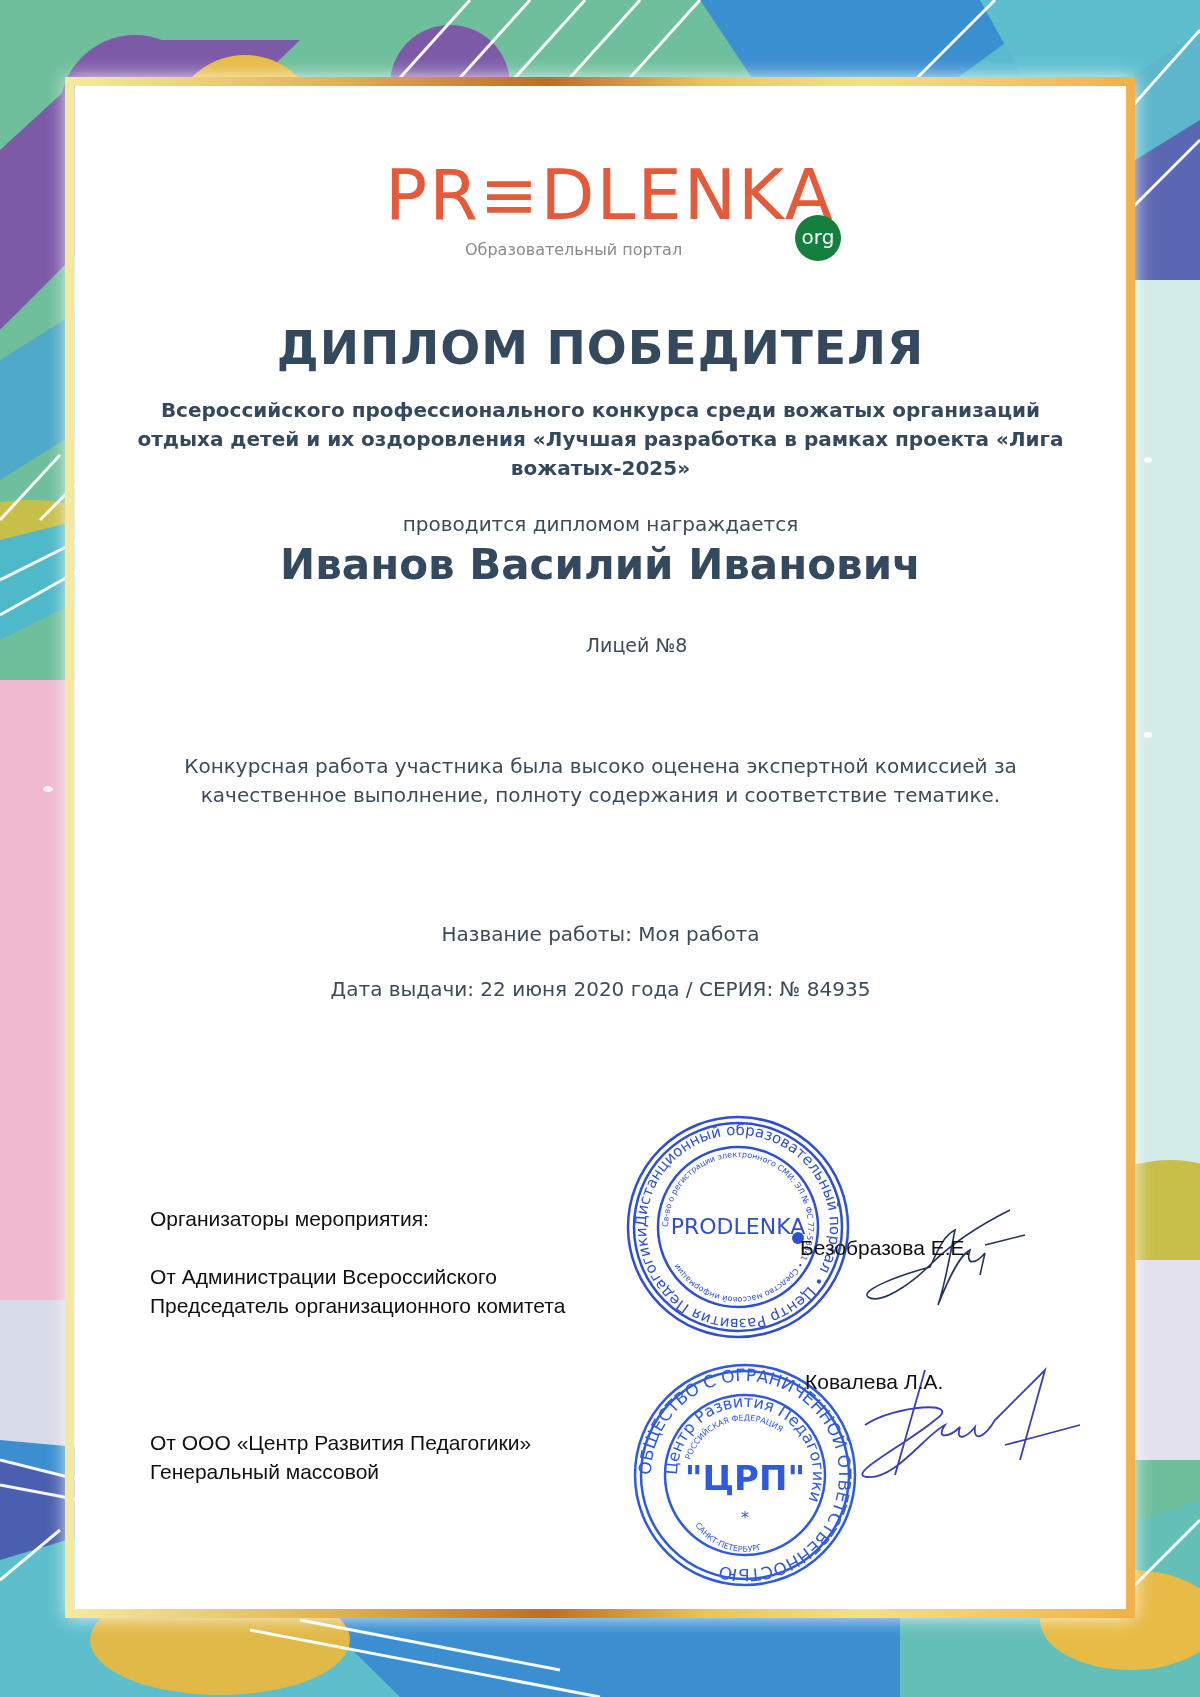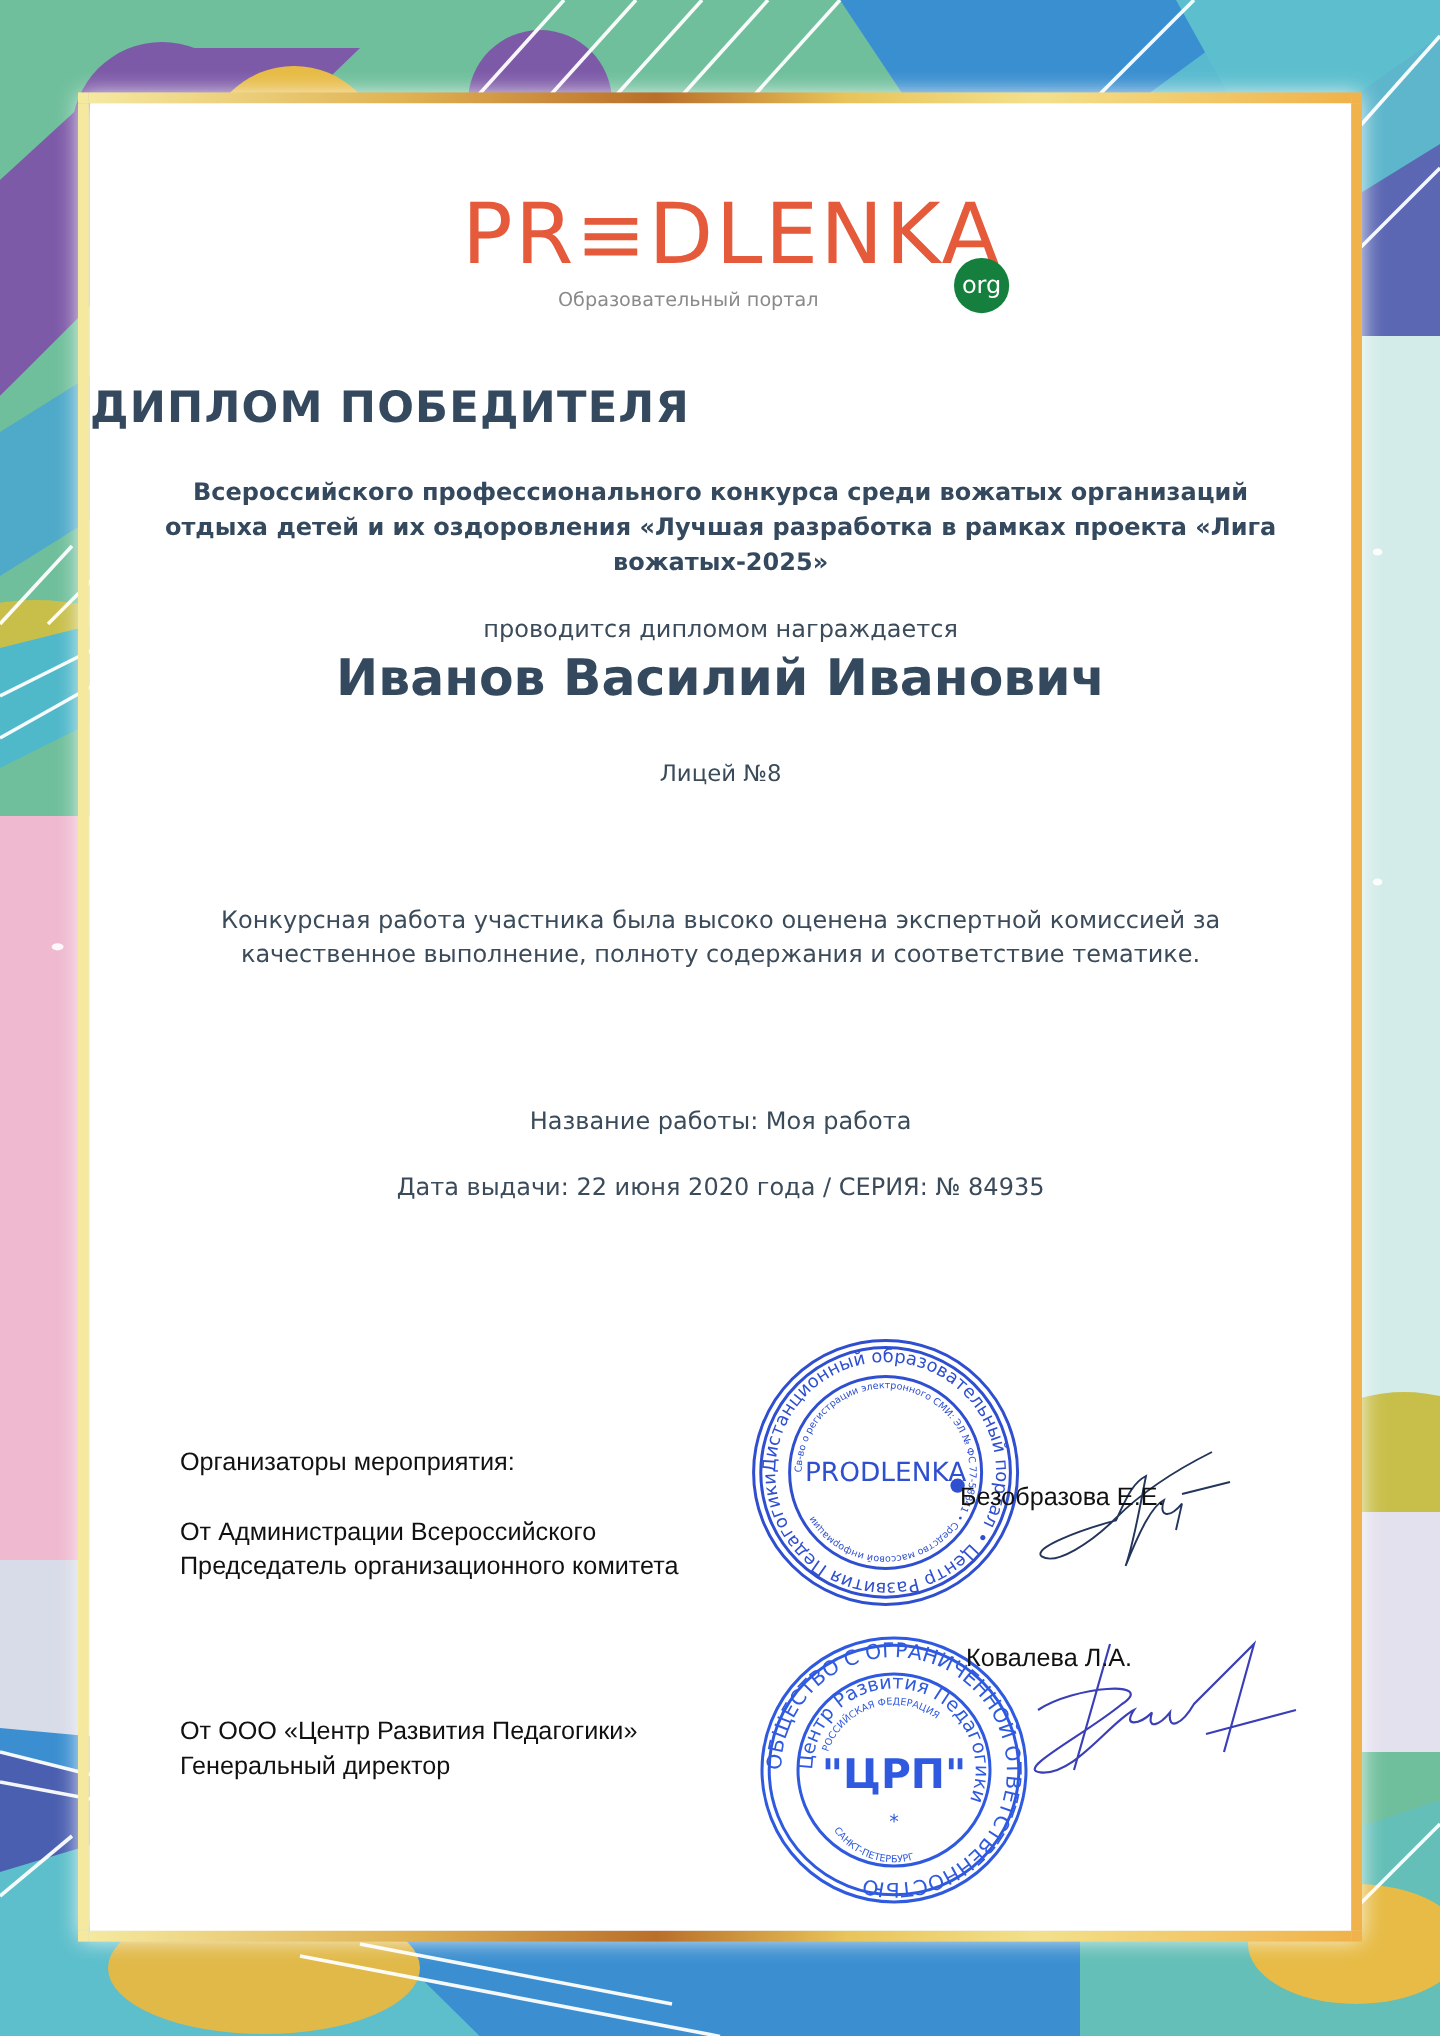--- a/index.html
+++ b/index.html
@@ -33,31 +33,31 @@
   }
   .logo-org {
     position: absolute; left: 410px; top: 55px; width: 46px; height: 46px; border-radius: 50%;
     background: #15803d; color: #fff; font-size: 20px; text-align: center; line-height: 44px;
   }
   .logo-sub {
     position: absolute; left: 80px; top: 80px; font-size: 16px; color: #8a8a8a;
   }
 
   .title {
-    position: absolute; left: 0; width: 100%; top: 234px; text-align: left;
-    font-size: 36px; font-weight: bold; color: #34495e; letter-spacing: 1px;
+    position: absolute; left: 0; width: 100%; top: 234px; text-align: center;
+    font-size: 47px; font-weight: bold; color: #34495e; letter-spacing: 1px;
   }
   .subtitle {
     position: absolute; left: 40px; width: 971px; top: 310px; text-align: center;
     font-size: 20px; font-weight: bold; color: #34495e; line-height: 29px;
   }
   .center-line { position: absolute; left: 0; width: 100%; text-align: center; color: #3b4b5a; }
   .awarded { top: 426px; font-size: 20px; }
   .name { top: 454px; font-size: 42px; font-weight: bold; color: #34495e; }
-  .school { top: 548px; font-size: 19px; }
+  .school { top: 548px; font-size: 19px; padding-left: 36px; }
   .place { top: 592px; font-size: 40px; font-weight: bold; color: #ee0000; }
   .para { position: absolute; left: 40px; width: 971px; text-align: center; font-size: 20px; color: #3b4b5a; line-height: 29px; }
   .para1 { top: 666px; }
   .para2 { top: 750px; }
   .work { top: 836px; font-size: 20px; }
   .date { top: 891px; font-size: 20px; }
 
   .org-block { position: absolute; left: 75px; font-family: "Liberation Sans", sans-serif; font-size: 21px; color: #111; line-height: 29px; }
   .org-head { top: 1118px; }
   .org1 { top: 1176px; }
@@ -157,21 +157,21 @@
   <div class="center-line work">Название работы: Моя работа</div>
   <div class="center-line date">Дата выдачи: 22 июня 2020 года / СЕРИЯ: № 84935</div>
 
   <div class="org-block org-head">Организаторы мероприятия:</div>
   <div class="org-block org1">
     <div>От Администрации Всероссийского</div>
     <div>Председатель организационного комитета</div>
   </div>
   <div class="org-block org2">
     <div>От ООО «Центр Развития Педагогики»</div>
-    <div>Генеральный директор</div>
+    <div>Генеральный массовой</div>
   </div>
 </div>
 
 <svg class="stamp stamp1" viewBox="0 0 230 230">
   <defs>
     <path id="s1outer" d="M115,115 m-92,0 a92,92 0 1,1 184,0 a92,92 0 1,1 -184,0"></path>
     <path id="s1inner" d="M115,115 m-70,0 a70,70 0 1,1 140,0 a70,70 0 1,1 -140,0"></path>
   </defs>
   <g fill="none" stroke="#2f4fd0" stroke-width="2.5">
     <circle cx="115" cy="115" r="110"></circle>

